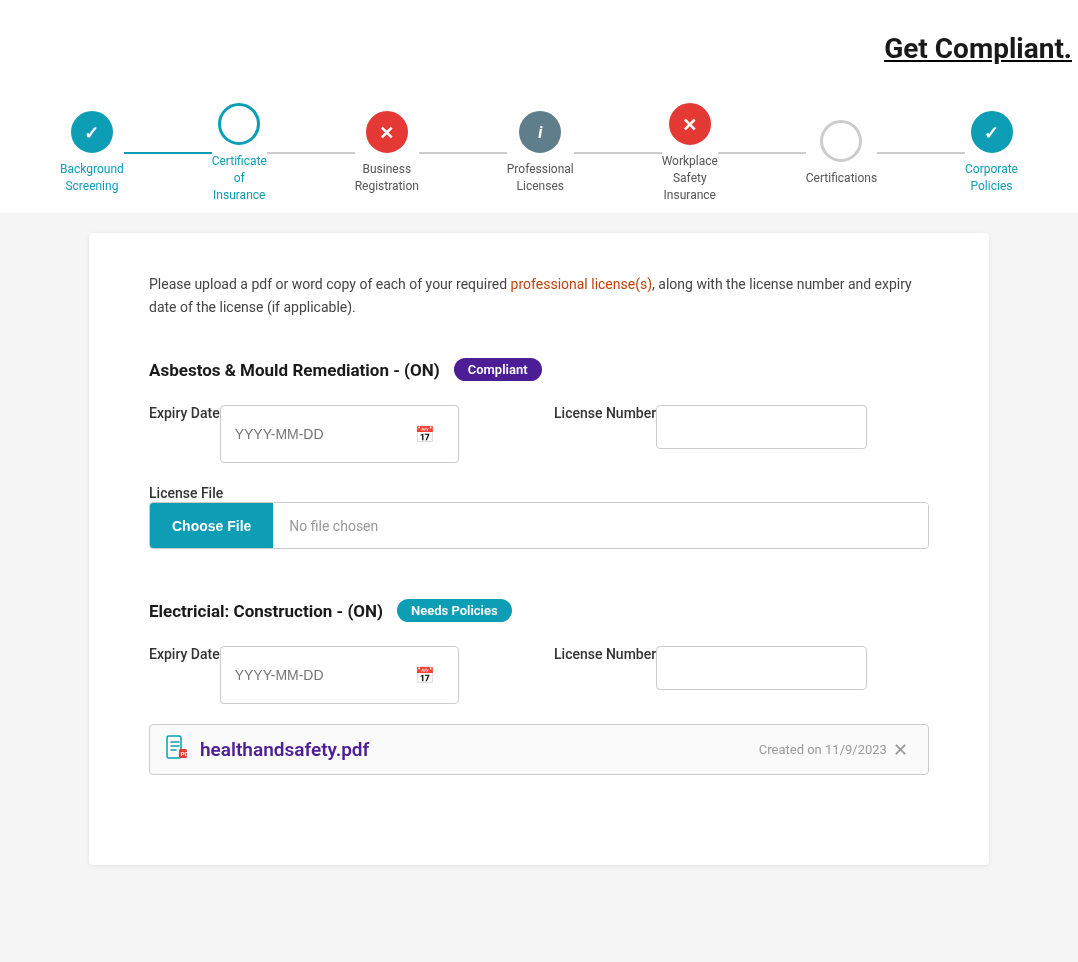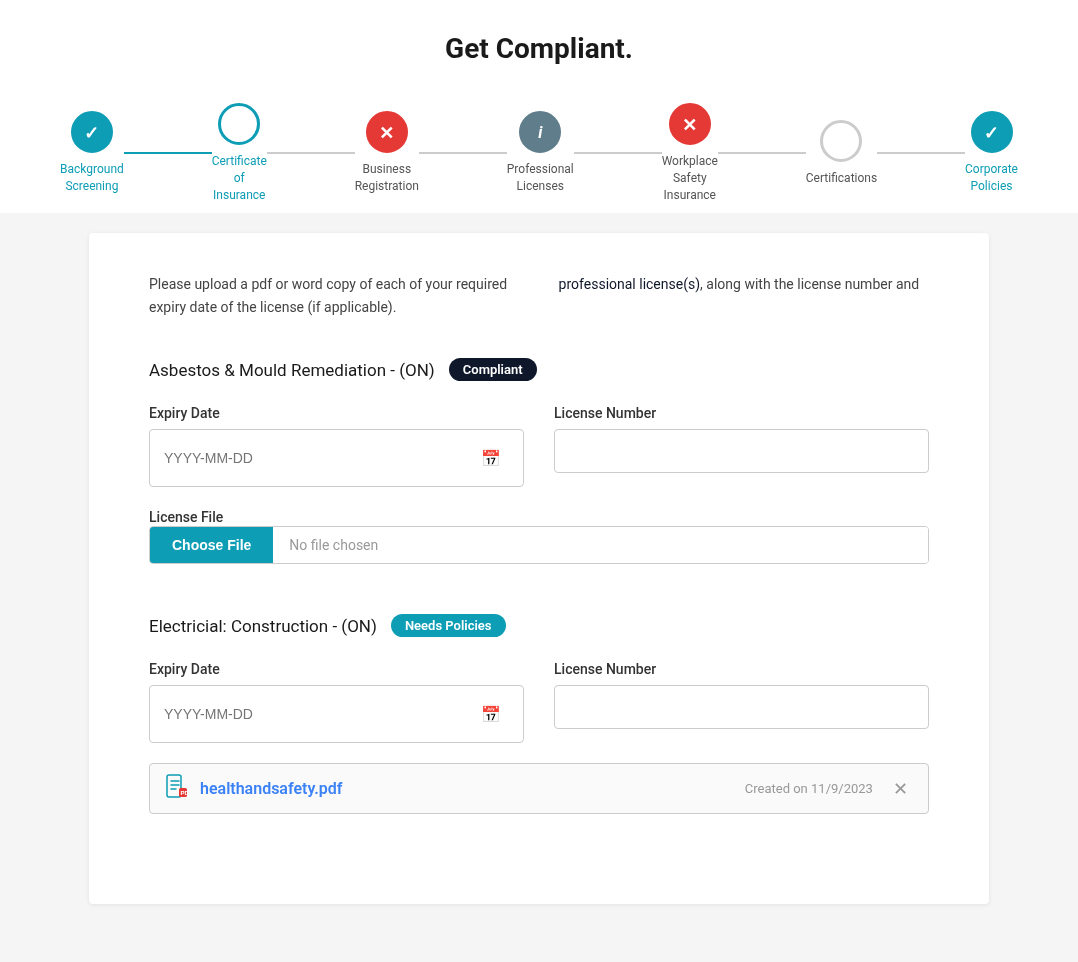--- a/index.html
+++ b/index.html
@@ -3,23 +3,24 @@
   <meta charset="utf-8">
   <style>
     * { box-sizing: border-box; margin: 0; padding: 0; }
     body {
       font-family: -apple-system, BlinkMacSystemFont, 'Segoe UI', Roboto, sans-serif;
       background: #f5f5f5;
       min-height: 962px;
     }
 
     .page-header {
-      text-align: center;
-      padding: 32px 0 28px;
-      background: #fff;
+      text-align: right;
+      padding: 32px 6px 28px;
+      background: #fff;
+      text-decoration: underline;
     }
     .page-title {
       font-size: 28px;
       font-weight: 700;
       color: #1a1a1a;
     }
 
     .step-circle {
       width: 42px;
       height: 42px;
@@ -85,58 +86,57 @@
       color: #1a1a1a;
       margin-bottom: 12px;
     }
     .section-desc {
       font-size: 14px;
       color: #444;
       line-height: 1.6;
       margin-bottom: 40px;
     }
     .section-desc span.highlight {
-      color: #0f172a;
-      margin-left: 48px;
+      color: #c2410c;
     }
 
     
     .license-block {
       margin-bottom: 50px;
     }
     .license-header {
       display: flex;
       align-items: center;
       gap: 14px;
       margin-bottom: 24px;
     }
     .license-name {
       font-size: 17px;
-      font-weight: 400;
+      font-weight: 700;
       color: #1a1a1a;
     }
     .badge {
       padding: 4px 14px;
       border-radius: 20px;
       font-size: 13px;
       font-weight: 600;
       color: #fff;
     }
-    .badge-compliant { background: #0f172a; }
+    .badge-compliant { background: #4c1d95; }
     .badge-needs-approval { background: #0d9db5; }
 
     .form-row {
       display: flex;
       gap: 30px;
       margin-bottom: 20px;
     }
     .form-group {
       flex: 1;
       display: flex;
-      flex-direction: column;
+      flex-direction: row;
     }
     .form-label {
       font-size: 14px;
       color: #333;
       margin-bottom: 8px;
       font-weight: 500;
     }
     .form-input {
       border: 1px solid #ccc;
       border-radius: 4px;
@@ -175,21 +175,21 @@
 
     
     .file-group {
       margin-bottom: 16px;
     }
     .file-input-wrapper {
       display: flex;
       border: 1px solid #ccc;
       border-radius: 4px;
       overflow: hidden;
-      height: 38px;
+      height: 47px;
     }
     .choose-file-btn {
       background: #0d9db5;
       color: #fff;
       border: none;
       padding: 0 22px;
       font-size: 14px;
       font-weight: 600;
       cursor: pointer;
       white-space: nowrap;
@@ -216,29 +216,29 @@
       margin-top: 16px;
       background: #fafafa;
     }
     .file-icon {
       color: #0d9db5;
       font-size: 20px;
       margin-right: 12px;
       flex-shrink: 0;
     }
     .file-filename {
-      font-size: 16px;
+      font-size: 19px;
       font-weight: 600;
-      color: #3b82f6;
+      color: #4c1d95;
       flex: 1;
     }
     .file-created {
       font-size: 13px;
       color: #999;
-      margin-right: 16px;
+      margin-right: 2px;
       text-align: center;
     }
     .file-remove {
       background: none;
       border: none;
       color: #999;
       font-size: 18px;
       cursor: pointer;
       padding: 0 4px;
     }

